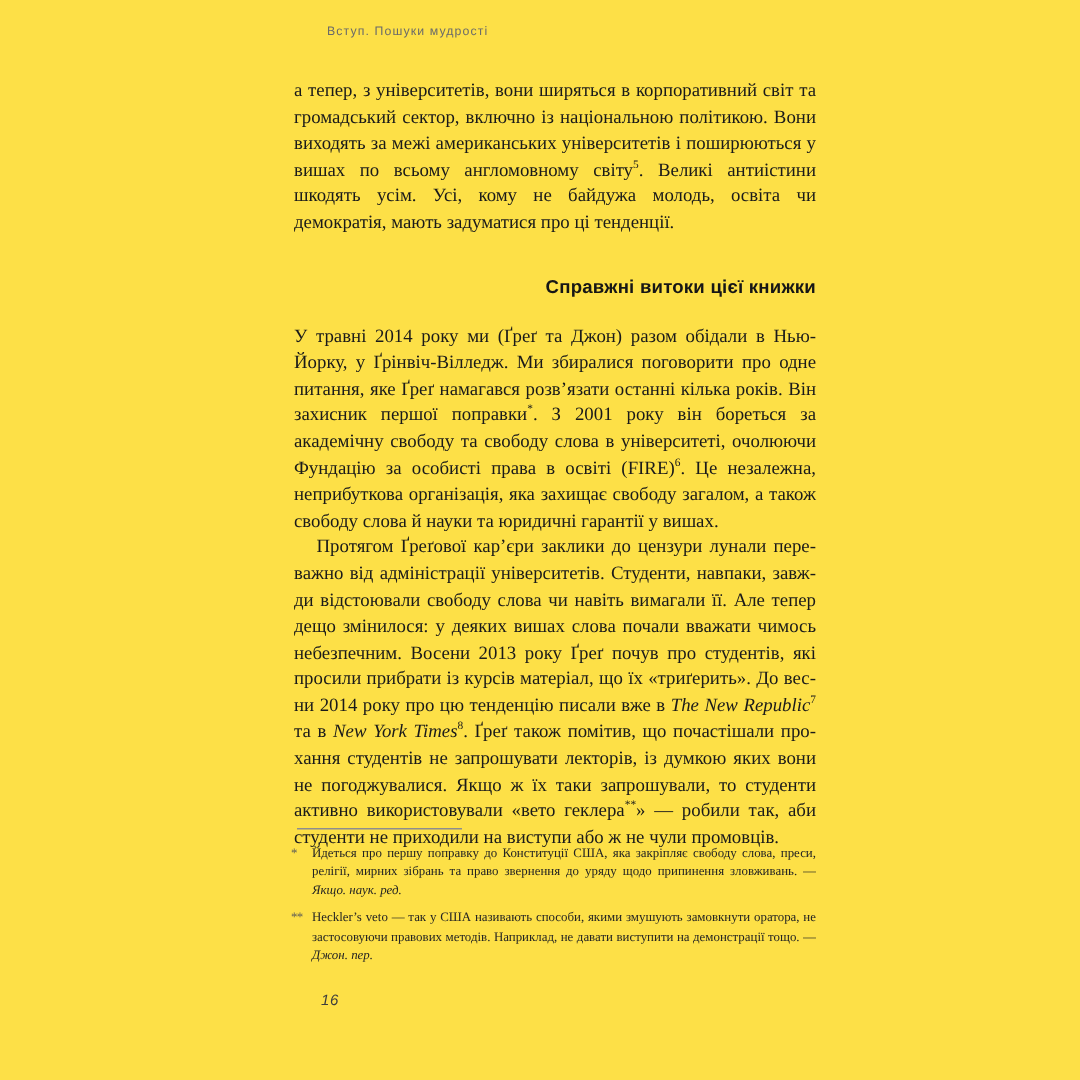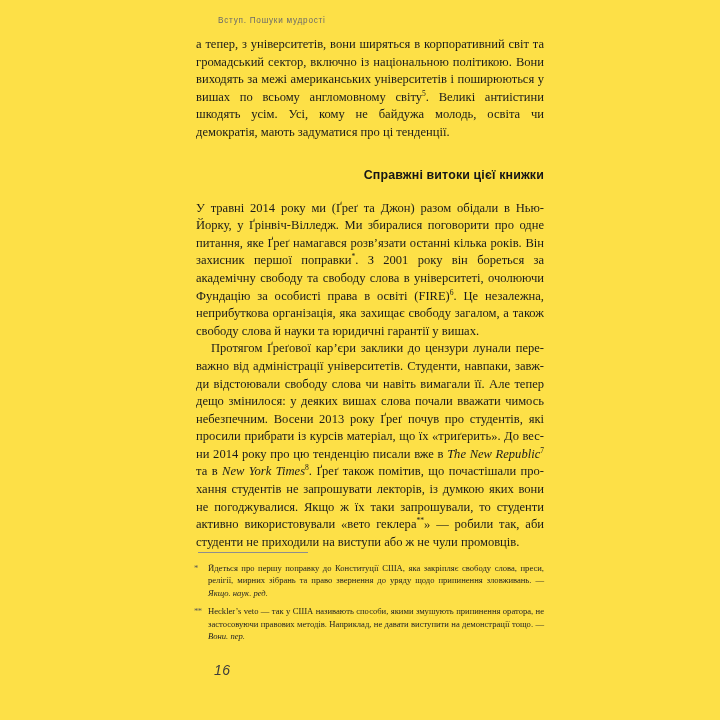--- a/index.html
+++ b/index.html
@@ -33,21 +33,21 @@
     font-family: "Liberation Sans", "DejaVu Sans", sans-serif;
     font-size: 8.2px;
     letter-spacing: 0.75px;
     color: #6a6a6a;
     white-space: nowrap;
   }
 
   
   .body-block {
     position: absolute;
-    top: 36px;
+    top: 52px;
     left: 0;
     width: 348px;
   }
   p.para {
     margin: 0;
     font-size: 12.55px;
     line-height: 17.6px;
     text-align: justify;
     text-justify: inter-word;
     hyphens: manual;
@@ -109,21 +109,21 @@
     letter-spacing: -0.5px;
   }
   .footnote .ital { font-style: italic; }
 
   
   .folio {
     position: absolute;
     left: 18px;
     top: 662px;
     font-family: "Liberation Sans", "DejaVu Sans", sans-serif;
-    font-size: 14px;
+    font-size: 10px;
     color: #3d3d3d;
     letter-spacing: 0.4px;
     font-style: italic;
   }
 </style>
 </head>
 <body>
 
 <div class="page">
 
@@ -143,20 +143,20 @@
       <div id="section-paragraphs">
           <p class="para"><span>У травні 2014 року ми (Ґреґ та Джон) разом обідали в Нью-Йорку, у Ґрінвіч-Вілледж. Ми збиралися поговорити про одне питання, яке Ґреґ намагався розв’язати останні кілька років. Він захис­ник першої поправки</span><sup class="note">*</sup><span>. З 2001 року він бореться за академічну свободу та свободу слова в університеті, очолюючи Фундацію за особисті права в освіті (FIRE)</span><sup class="note">6</sup><span>. Це незалежна, неприбуткова організація, яка захищає свободу загалом, а також свободу слова й науки та юридичні гарантії у вишах.</span></p>
           <p class="para indent"><span>Протягом Ґреґової кар’єри заклики до цензури лунали пере­важно від адміністрації університетів. Студенти, навпаки, завж­ди відстоювали свободу слова чи навіть вимагали її. Але тепер дещо змінилося: у деяких вишах слова почали вважати чимось небезпечним. Восени 2013 року Ґреґ почув про студентів, які просили прибрати із курсів матеріал, що їх «триґерить». До вес­ни 2014 року про цю тенденцію писали вже в </span><em class="ital">The New Republic</em><sup class="note">7</sup><span> та в </span><em class="ital">New York Times</em><sup class="note">8</sup><span>. Ґреґ також помітив, що почастішали про­хання студентів не запрошувати лекторів, із думкою яких вони не погоджувалися. Якщо ж їх таки запрошували, то студенти активно використовували «вето геклера</span><sup class="note">**</sup><span>» — робили так, аби студенти не приходили на виступи або ж не чули промовців.</span></p>
         </div>
     </div>
 
     <div class="footnote-area">
       <div class="footnote-rule"></div>
       <div id="footnote-list">
           <div class="footnote"><span class="fn-marker">*</span><span>Йдеться про першу поправку до Конституції США, яка закріпляє свободу слова, преси, релігії, мирних зібрань та право звернення до уряду щодо припинення зловживань. — </span><em class="ital">Якщо. наук. ред.</em></div>
-          <div class="footnote"><span class="fn-marker">**</span><span>Heckler’s veto — так у США називають способи, якими змушують припинення оратора, не застосовуючи правових методів. Наприклад, не давати виступити на демонстрації тощо. — </span><em class="ital">Вони. пер.</em></div>
+          <div class="footnote"><span class="fn-marker">**</span><span>Heckler’s veto — так у США називають способи, якими змушують замовкнути оратора, не застосовуючи правових методів. Наприклад, не давати виступити на демонстрації тощо. — </span><em class="ital">Джон. пер.</em></div>
         </div>
     </div>
 
     <div class="folio">16</div>
 
   </div>
 </div>
 
 </body></html>

